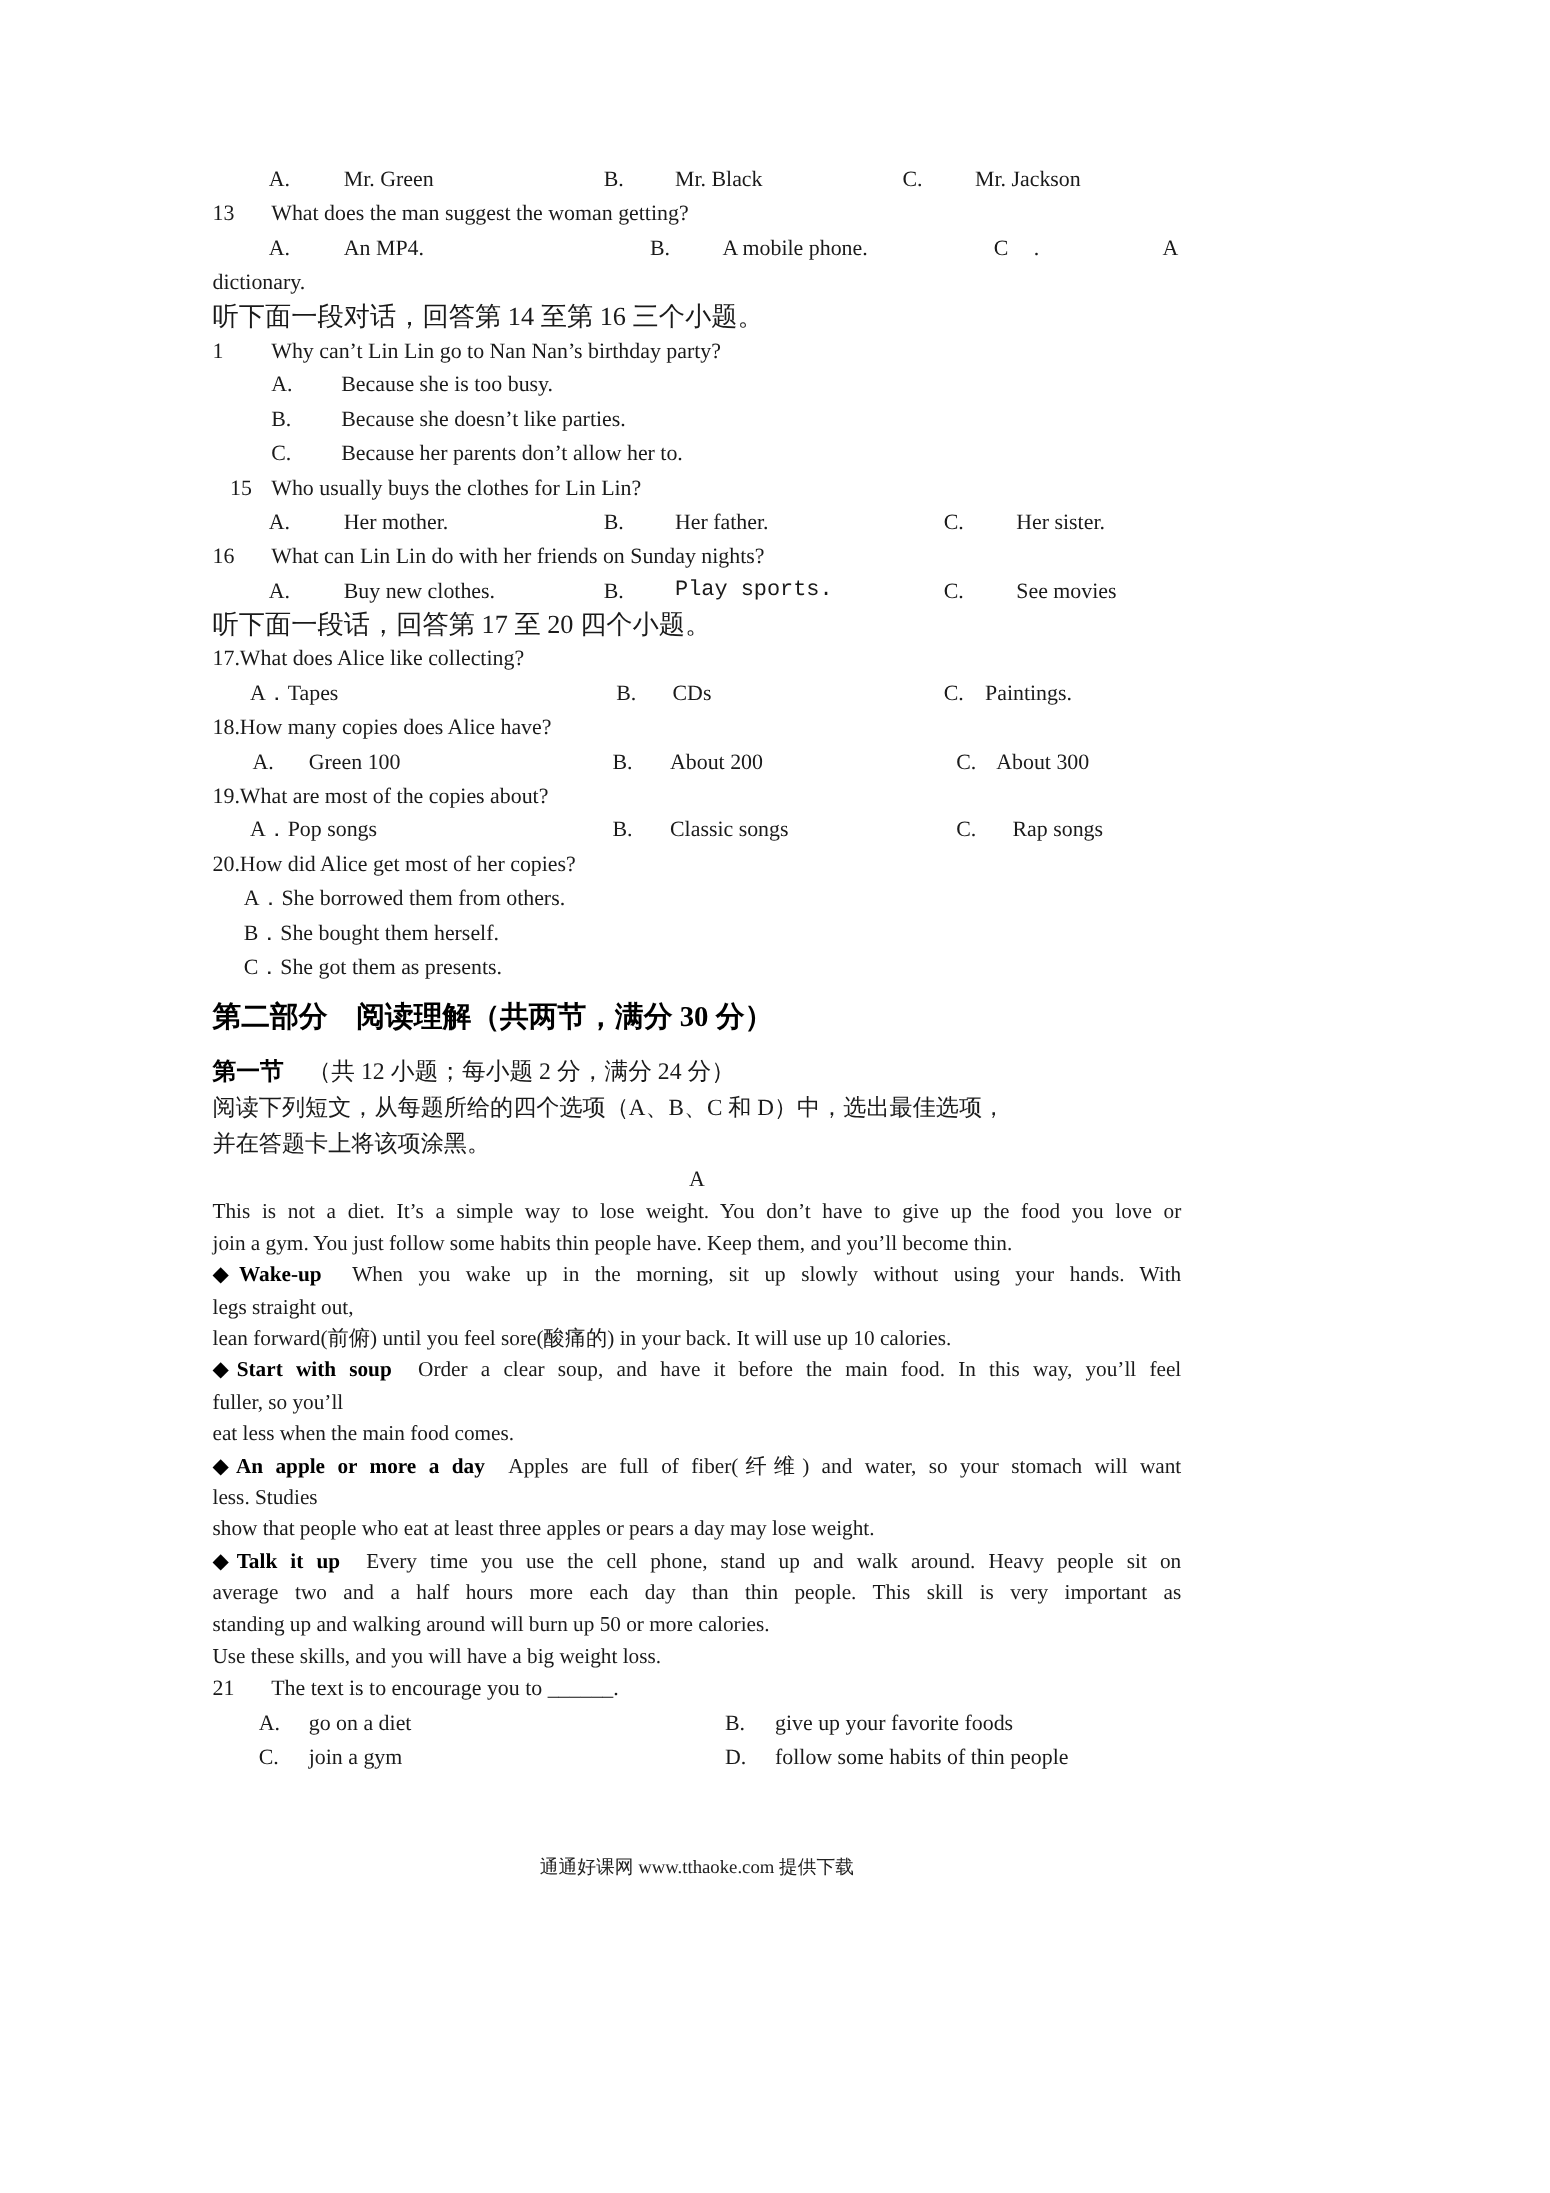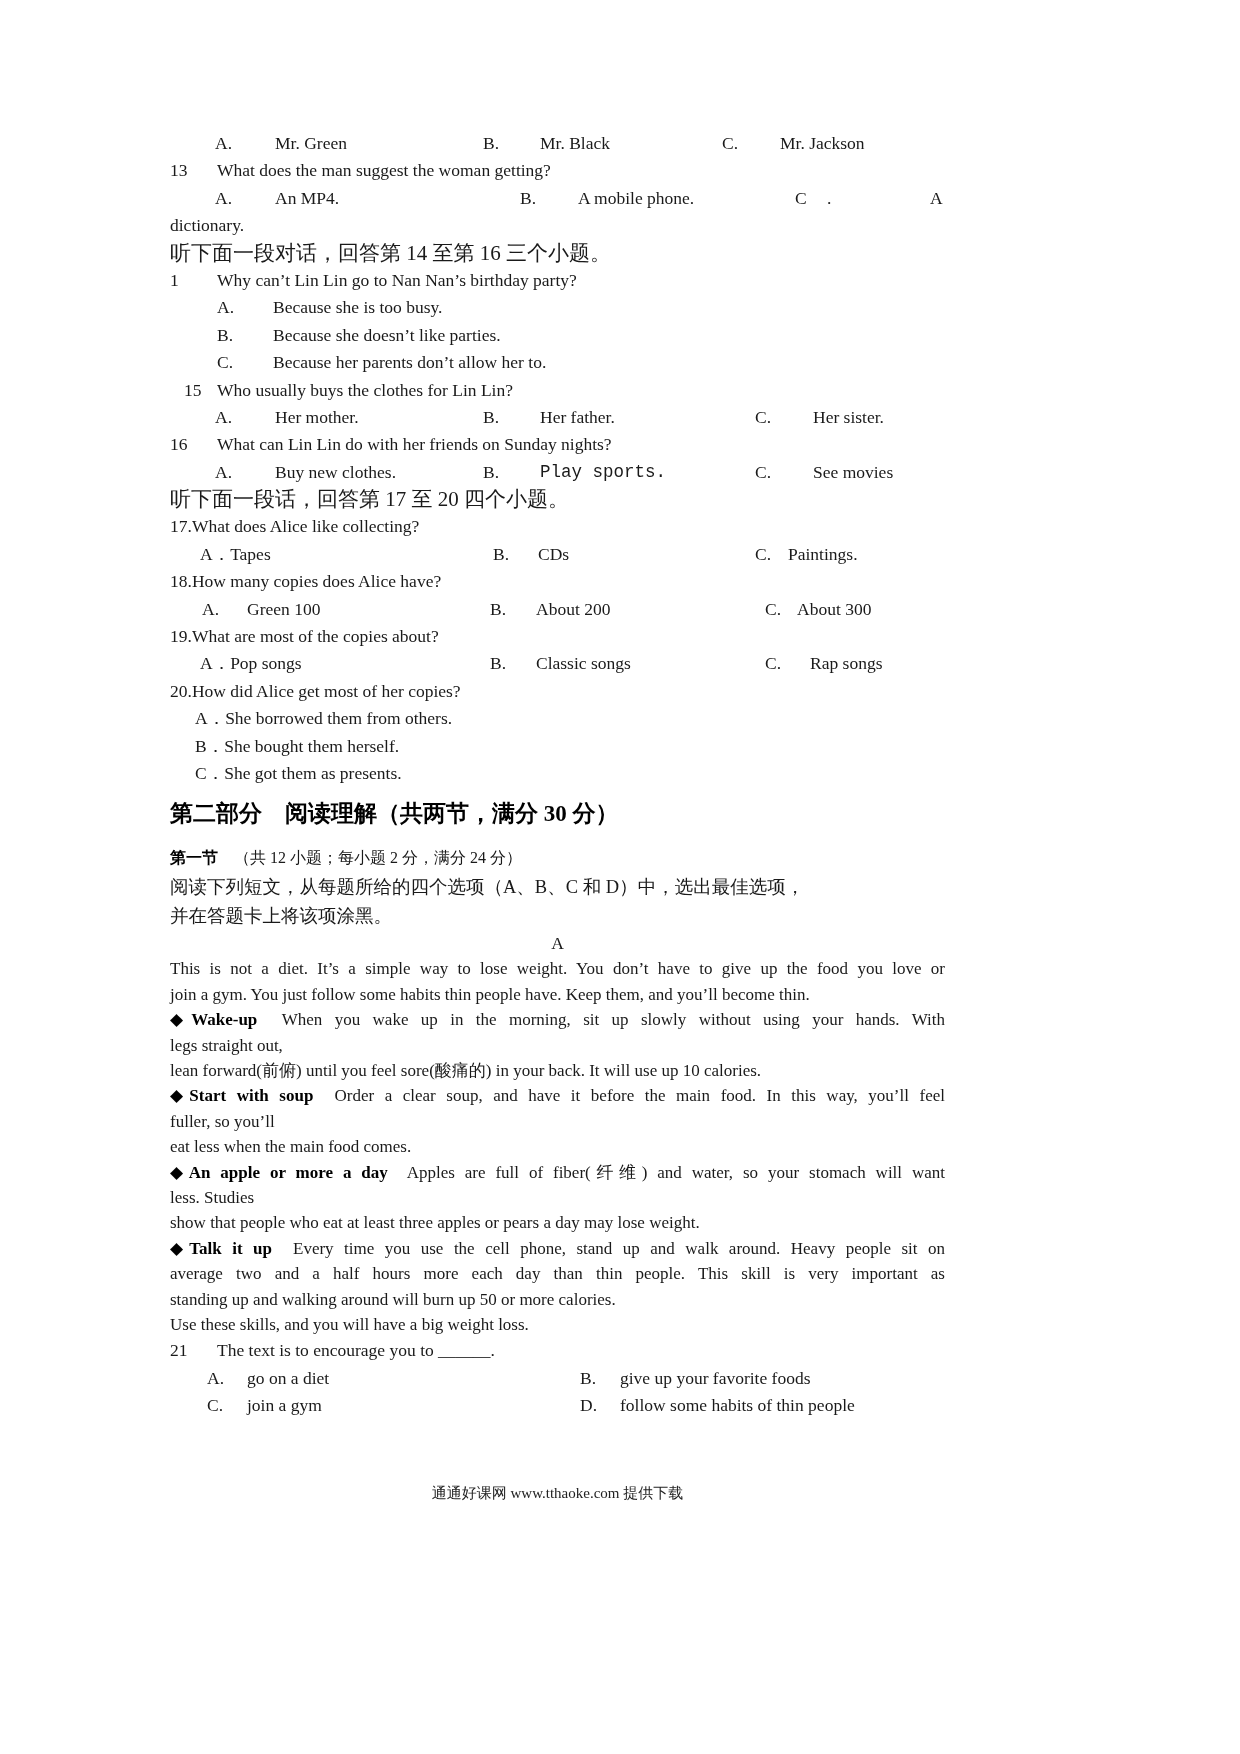--- a/index.html
+++ b/index.html
@@ -41,21 +41,21 @@
   .cn { font-size: 21px; }
   .t-heading {
     font-size: 23px;
     line-height: 30px;
     font-weight: bold;
     margin-top: 12px;
     margin-bottom: 14px;
     color: #000;
   }
   .t-sub {
-    font-size: 16px;
+    font-size: 19px;
     line-height: 30px;
   }
   .t-cnp {
     font-size: 18.5px;
     line-height: 29px;
   }
   .t-center {
     text-align: center;
     font-size: 17.5px;
     line-height: 25px;

